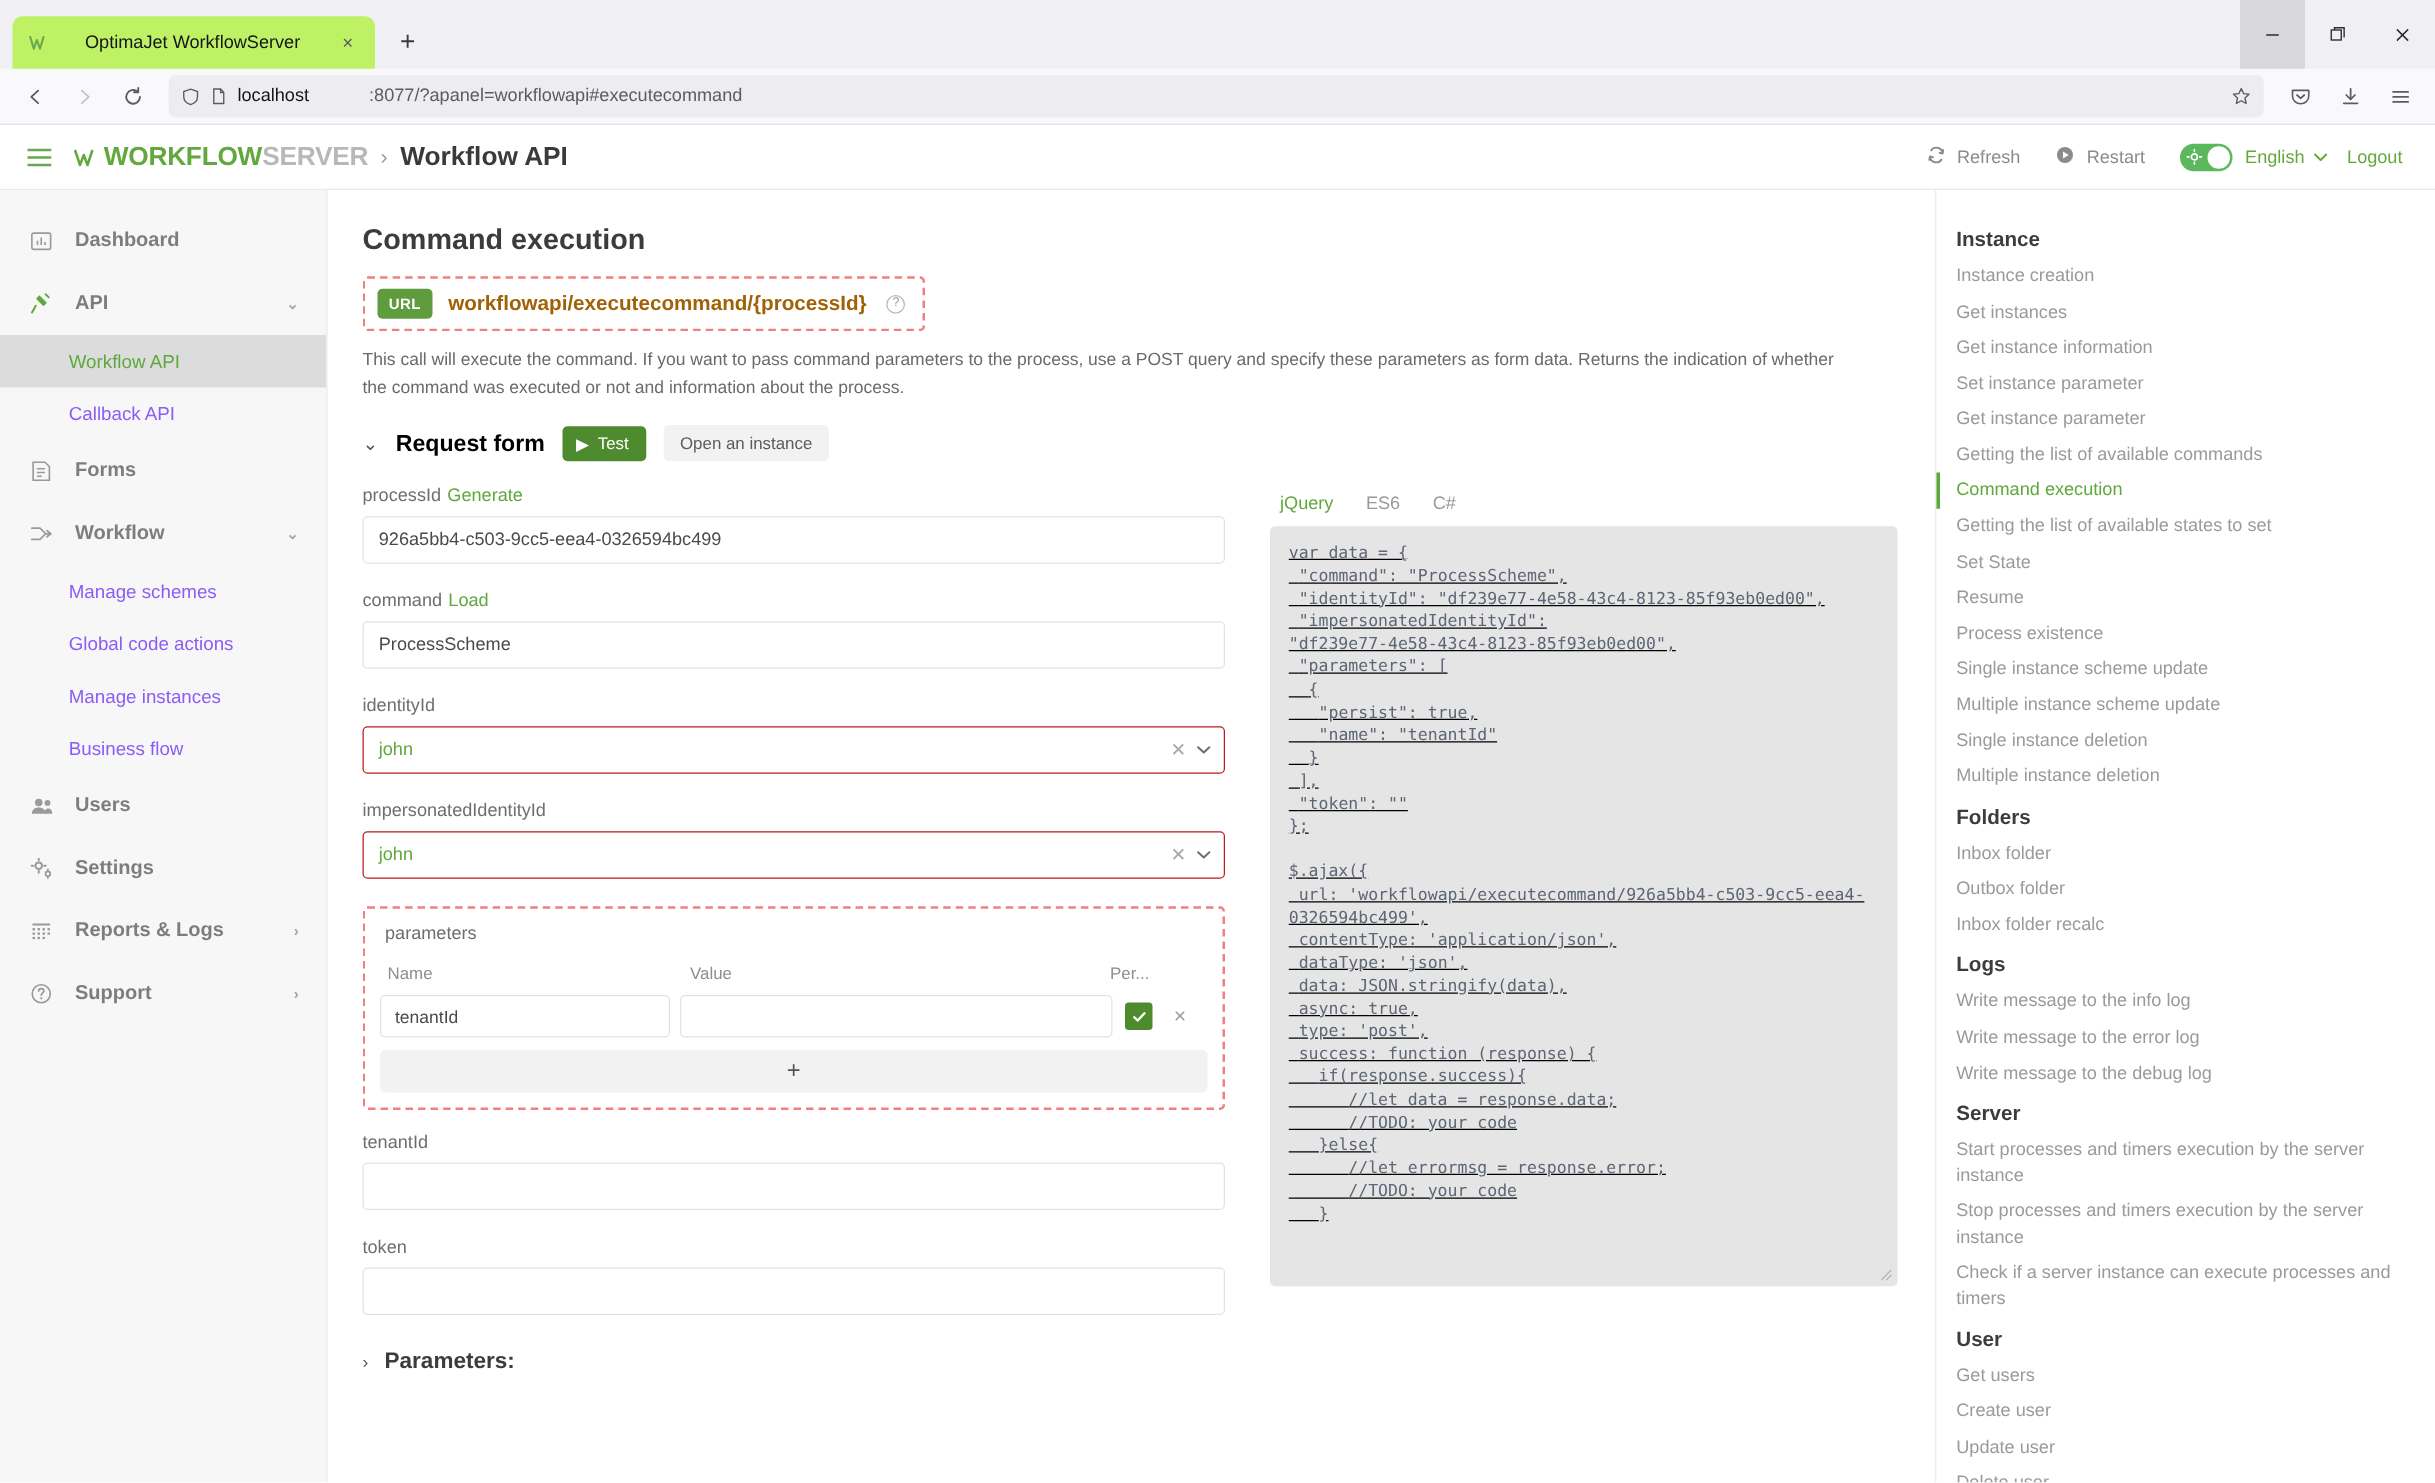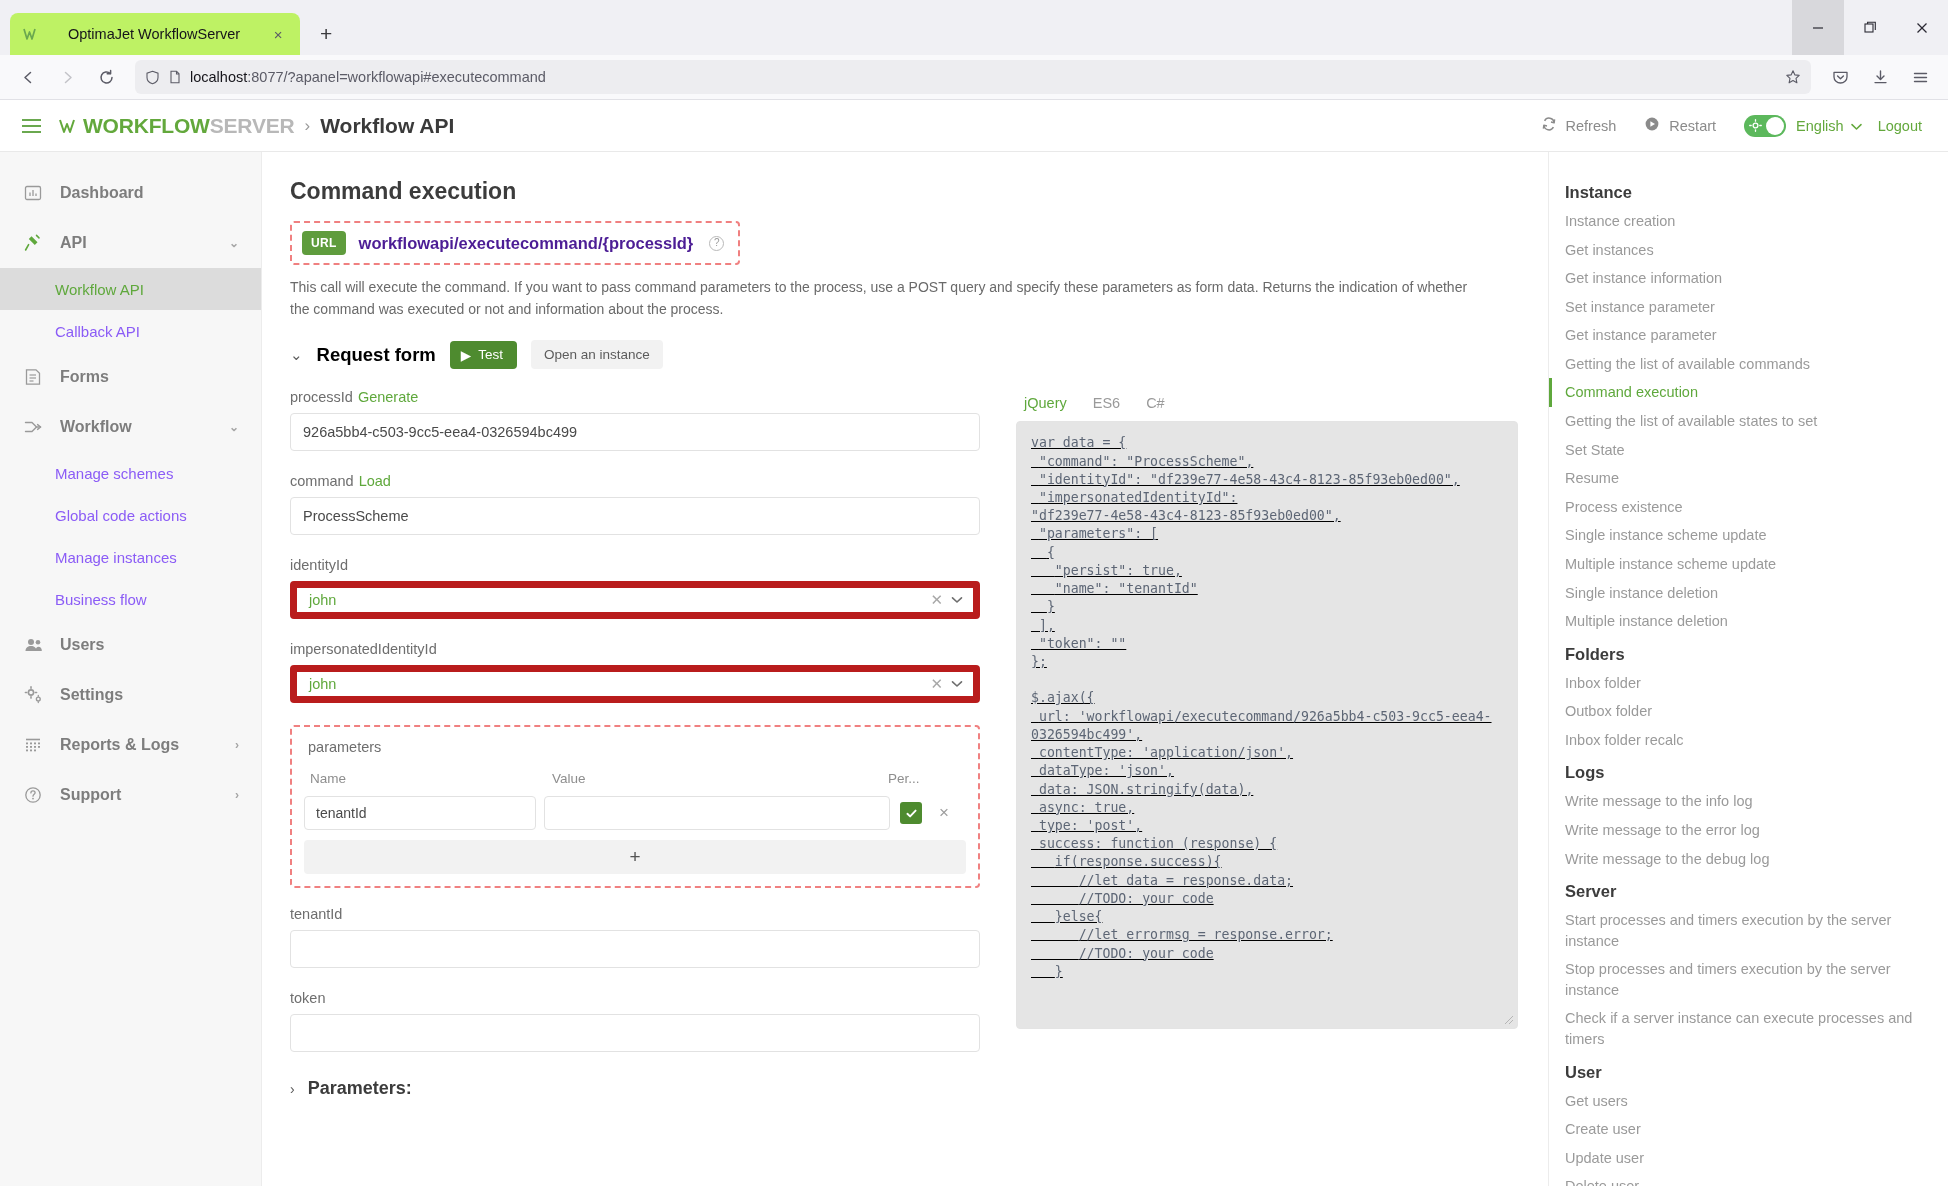--- a/index.html
+++ b/index.html
@@ -55,21 +55,21 @@
     width: 36px; height: 34px; display: flex; align-items: center; justify-content: center;
     border-radius: 5px; color: #5b5b66;
   }
   .navbtn.disabled { color: #c3c3c8; }
   .urlbar {
     flex: 1; height: 34px; margin: 0 8px; background: #ededf0;
     border-radius: 6px; display: flex; align-items: center; padding: 0 10px; gap: 8px;
   }
   .urlbar-icons { display: flex; align-items: center; gap: 7px; color: #5b5b66; }
   .urltext { flex: 1; font-size: 14.5px; color: #15141a; white-space: nowrap; overflow: hidden; }
-  .urltext .dim { color: #5b5b66; }
+  .urltext .dim { color: #5b5b66; padding-left: 48px; }
   .urlstar { color: #5b5b66; display:flex; align-items:center; }
   .toolbar-right { display: flex; align-items: center; gap: 4px; }
 
   
   .app { flex: 1; display: flex; flex-direction: column; background: #fff; min-height: 0; }
 
   .apphead {
     height: 52px; background: #ffffff; border-bottom: 1px solid #e9e9e9;
     display: flex; align-items: center; padding: 0 22px; flex: 0 0 52px;
   }
@@ -119,21 +119,21 @@
   .page-title { font-size: 23px; font-weight: bold; color: #3c3c3c; margin-bottom: 16px; }
 
   .urlbox {
     display: inline-flex; align-items: center; gap: 13px;
     border: 2px dashed #f08080; border-radius: 4px; padding: 8px 14px 8px 10px;
   }
   .url-badge {
     background: #5f9c3d; color: #fff; font-size: 12px; font-weight: bold;
     border-radius: 4px; padding: 5px 9px; letter-spacing: 0.3px;
   }
-  .url-path { color: #4c1d95; font-weight: bold; font-size: 16.5px; }
+  .url-path { color: #a16207; font-weight: bold; font-size: 16.5px; }
   .url-help {
     width: 15px; height: 15px; border-radius: 50%; border: 1px solid #b9b9b9;
     color: #9a9a9a; font-size: 10px; display: inline-flex; align-items: center;
     justify-content: center; margin-left: 3px; line-height: 1;
   }
   .desc { font-size: 14px; color: #6a6a6a; line-height: 1.55; margin: 12px 0 20px; max-width: 1180px; }
 
   .formhead { display: flex; align-items: center; gap: 14px; margin-bottom: 20px; }
   .caret { color: #5a5a5a; font-size: 15px; }
   .formhead-title { font-size: 18.5px; font-weight: bold; color: #000000; }
@@ -152,21 +152,21 @@
 
   .fgroup { margin-bottom: 22px; }
   .flabel { font-size: 14.5px; color: #6e6e6e; margin-bottom: 8px; display: block; }
   .flabel .link { color: #5fa83c; margin-left: 5px; }
   .finput {
     width: 100%; height: 38px; border: 1px solid #e2e2e2; border-radius: 4px;
     background: #fff; font-size: 14.5px; color: #4a4a4a; padding: 0 12px;
     display: flex; align-items: center;
   }
   .fselect {
-    width: 100%; height: 38px; border: 7px solid #b91c1c; border-radius: 4px;
+    width: 100%; height: 38px; border: 1px solid #b91c1c; border-radius: 4px;
     background: #fff; font-size: 14.5px; padding: 0 10px 0 12px;
     display: flex; align-items: center;
   }
   .fselect .val { color: #5fa83c; flex: 1; }
   .fselect .clr { color: #a8a8a8; font-size: 15px; padding: 0 8px; }
   .fselect .chv { color: #6e6e6e; font-size: 12px; }
 
   .paramsbox {
     border: 2px dashed #f08080; border-radius: 4px; padding: 10px 12px 12px;
     margin-bottom: 18px;

